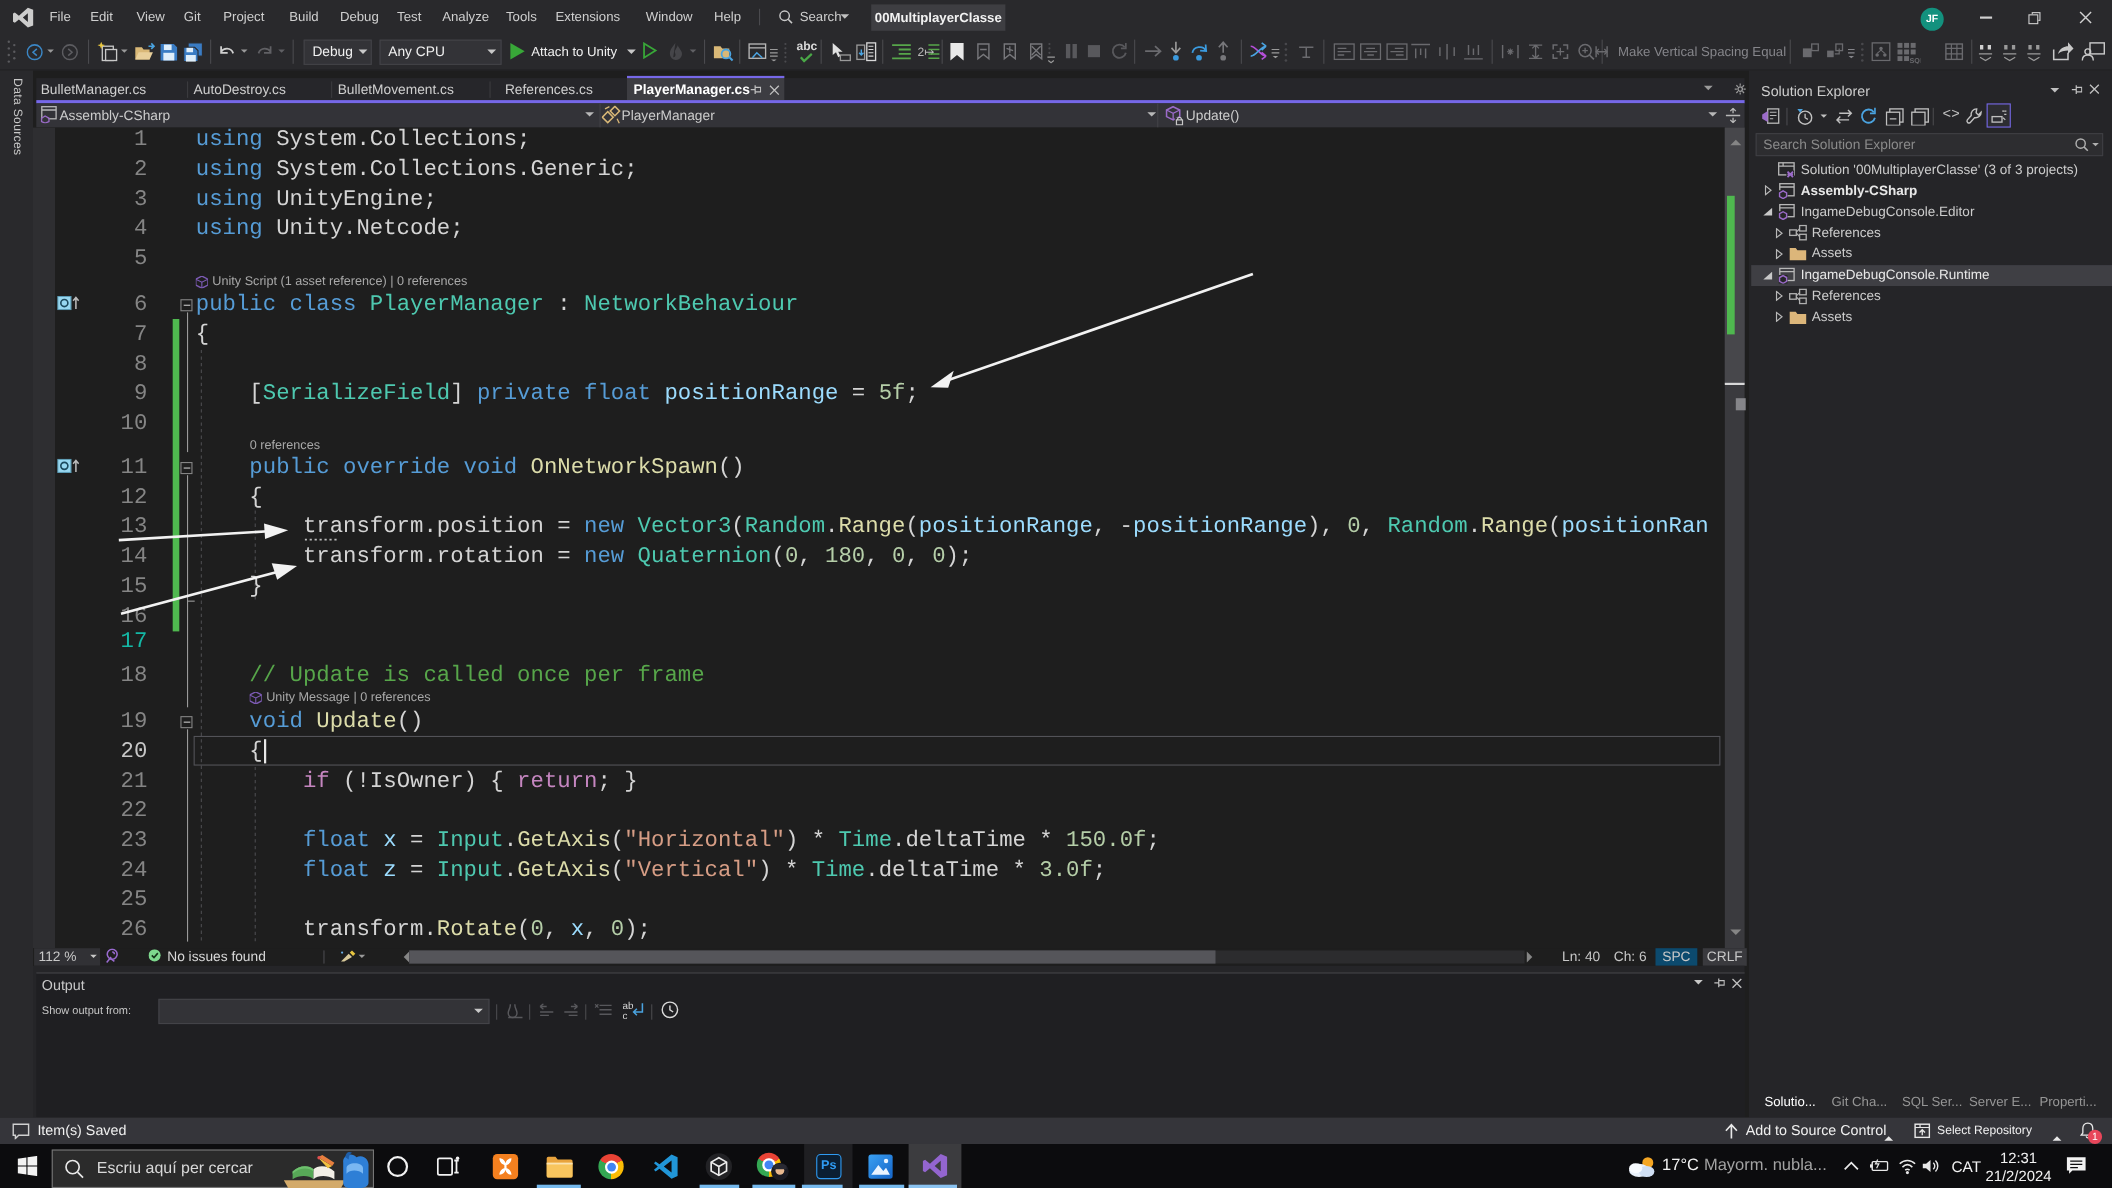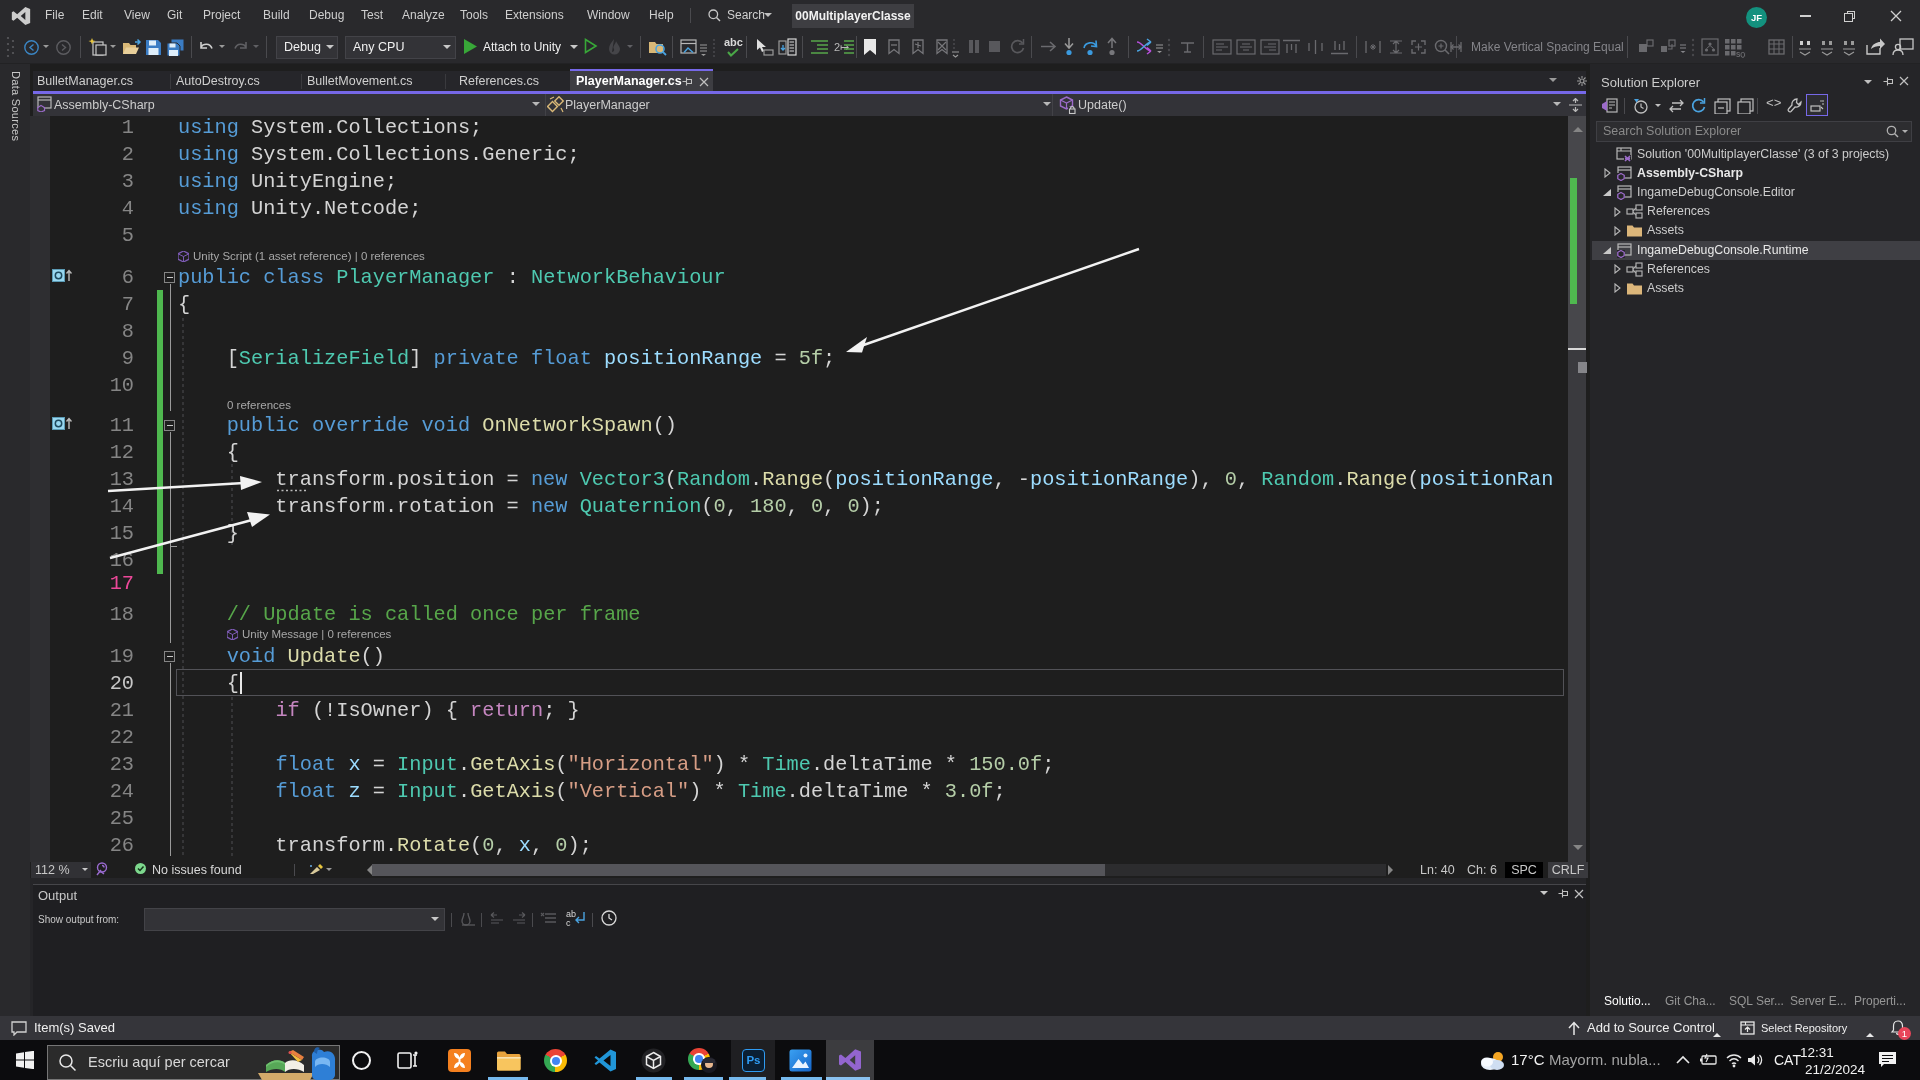--- a/index.html
+++ b/index.html
@@ -463,21 +463,21 @@
     <div class="ln" style="top:290.5px;color:#858585">7</div>
     <div class="ln" style="top:317.5px;color:#858585">8</div>
     <div class="ln" style="top:344.5px;color:#858585">9</div>
     <div class="ln" style="top:371.5px;color:#858585">10</div>
     <div class="ln" style="top:411.5px;color:#858585">11</div>
     <div class="ln" style="top:438.5px;color:#858585">12</div>
     <div class="ln" style="top:465.5px;color:#858585">13</div>
     <div class="ln" style="top:492.5px;color:#858585">14</div>
     <div class="ln" style="top:519.5px;color:#858585">15</div>
     <div class="ln" style="top:546.5px;color:#858585">16</div>
-    <div class="ln" style="top:570px;color:#ec4899">17</div>
+    <div class="ln" style="top:570px;color:#14b8a6">17</div>
     <div class="ln" style="top:600.5px;color:#858585">18</div>
     <div class="ln" style="top:642.5px;color:#858585">19</div>
     <div class="ln" style="top:669.5px;color:#c6c6c6">20</div>
     <div class="ln" style="top:696.5px;color:#858585">21</div>
     <div class="ln" style="top:723.5px;color:#858585">22</div>
     <div class="ln" style="top:750.5px;color:#858585">23</div>
     <div class="ln" style="top:777.5px;color:#858585">24</div>
     <div class="ln" style="top:804.5px;color:#858585">25</div>
     <div class="ln" style="top:831.5px;color:#858585">26</div>
 <div class="cl" style="top:113.5px"><span class="kw">using</span> System.Collections;</div>
@@ -571,21 +571,21 @@
       <path d="M10 3 L12 1 L15 4 L13 6 Z" fill="#e8c63f"></path>
       <circle cx="3" cy="3" r="1" fill="#6bb0e8"></circle>
     </svg>
 <div class="abs" style="left:326px;top:868px;width:0;height:0;border:3.5px solid transparent;border-top-color:#9a9a9a"></div>
 <div class="abs" style="left:362px;top:865px;width:0;height:0;border:5px solid transparent;border-right-color:#858585"></div>
 <div class="abs" style="left:372px;top:864px;width:1014px;height:12px;background:#2c2c2e"></div>
 <div class="abs" style="left:372px;top:864px;width:733px;height:12px;background:#55555a"></div>
 <div class="abs" style="left:1388px;top:865px;width:0;height:0;border:5px solid transparent;border-left-color:#858585"></div>
 <div class="abs" style="left:1420px;top:862px;height:16px;line-height:16px;font-size:12.5px;color:#c8c8c8">Ln: 40</div>
 <div class="abs" style="left:1467px;top:862px;height:16px;line-height:16px;font-size:12.5px;color:#c8c8c8">Ch: 6</div>
-<div class="abs" style="left:1505px;top:862px;width:38px;height:16px;background:#000000;text-align:center;line-height:16px;font-size:12.5px;color:#c8c8c8">SPC</div>
+<div class="abs" style="left:1505px;top:862px;width:38px;height:16px;background:#0c4a6e;text-align:center;line-height:16px;font-size:12.5px;color:#c8c8c8">SPC</div>
 <div class="abs" style="left:1548px;top:862px;width:40px;height:16px;background:#3a3a3e;text-align:center;line-height:16px;font-size:12.5px;color:#c8c8c8">CRLF</div>
 </div>
 
 <div id="outputpanel">
 <div class="abs" style="left:30px;top:878px;width:1556px;height:138px;background:#252528"></div>
 <div class="abs" style="left:33px;top:884px;width:1553px;height:132px;background:#1f1f22;border-top:1px solid #46464a"></div>
 <div class="abs" style="left:38px;top:888px;height:16px;line-height:16px;font-size:13px;color:#c8c8c8">Output</div>
 <div class="abs" style="left:38px;top:911px;height:18px;line-height:18px;font-size:10px;color:#c8c8c8">Show output from:</div>
 <div class="abs" style="left:144px;top:908px;width:301px;height:23px;background:#333337;border:1px solid #434348"></div>
 <div class="abs" style="left:431px;top:917px;width:0;height:0;border:4px solid transparent;border-top-color:#c8c8c8"></div>
@@ -911,19 +911,19 @@
         <path d="M3.5 9 C6.5 6 9.5 6 12.5 9"></path>
         <path d="M6 11.8 C7.5 10.5 8.5 10.5 10 11.8"></path>
       </g>
       <circle cx="8" cy="14" r="1.4" fill="#e8e8e8"></circle>
     </svg>
 <svg class="abs" style="left:1747;top:1052" width="17" height="16">
       <path d="M1 6 L4 6 L8 2.5 L8 13.5 L4 10 L1 10 Z" fill="#e8e8e8"></path>
       <path d="M10.5 5 a4 4 0 0 1 0 6 M12.5 3 a7 7 0 0 1 0 10" fill="none" stroke="#e8e8e8" stroke-width="1.3"></path>
     </svg>
 <div class="abs" style="left:1774px;top:1040px;height:40px;line-height:40px;font-size:14px;color:#f2f2f2">CAT</div>
-<div class="abs" style="left:1800px;top:1045px;width:70px;height:15px;text-align:left;font-size:13.5px;color:#f2f2f2">12:31</div>
+<div class="abs" style="left:1800px;top:1045px;width:70px;height:15px;text-align:center;font-size:13.5px;color:#f2f2f2">12:31</div>
 <div class="abs" style="left:1800px;top:1062px;width:70px;height:15px;text-align:center;font-size:13.5px;color:#f2f2f2">21/2/2024</div>
 <svg class="abs" style="left:1878;top:1051" width="19" height="18">
       <path d="M1 1 H18 V13 H6 L3 16 L3 13 H1 Z" fill="#f2f2f2"></path>
       <path d="M4 4.5 H15 M4 7.5 H15 M4 10.5 H11" stroke="#0c0c0e" stroke-width="1.2"></path>
     </svg>
 </div>
 
 </body></html>

